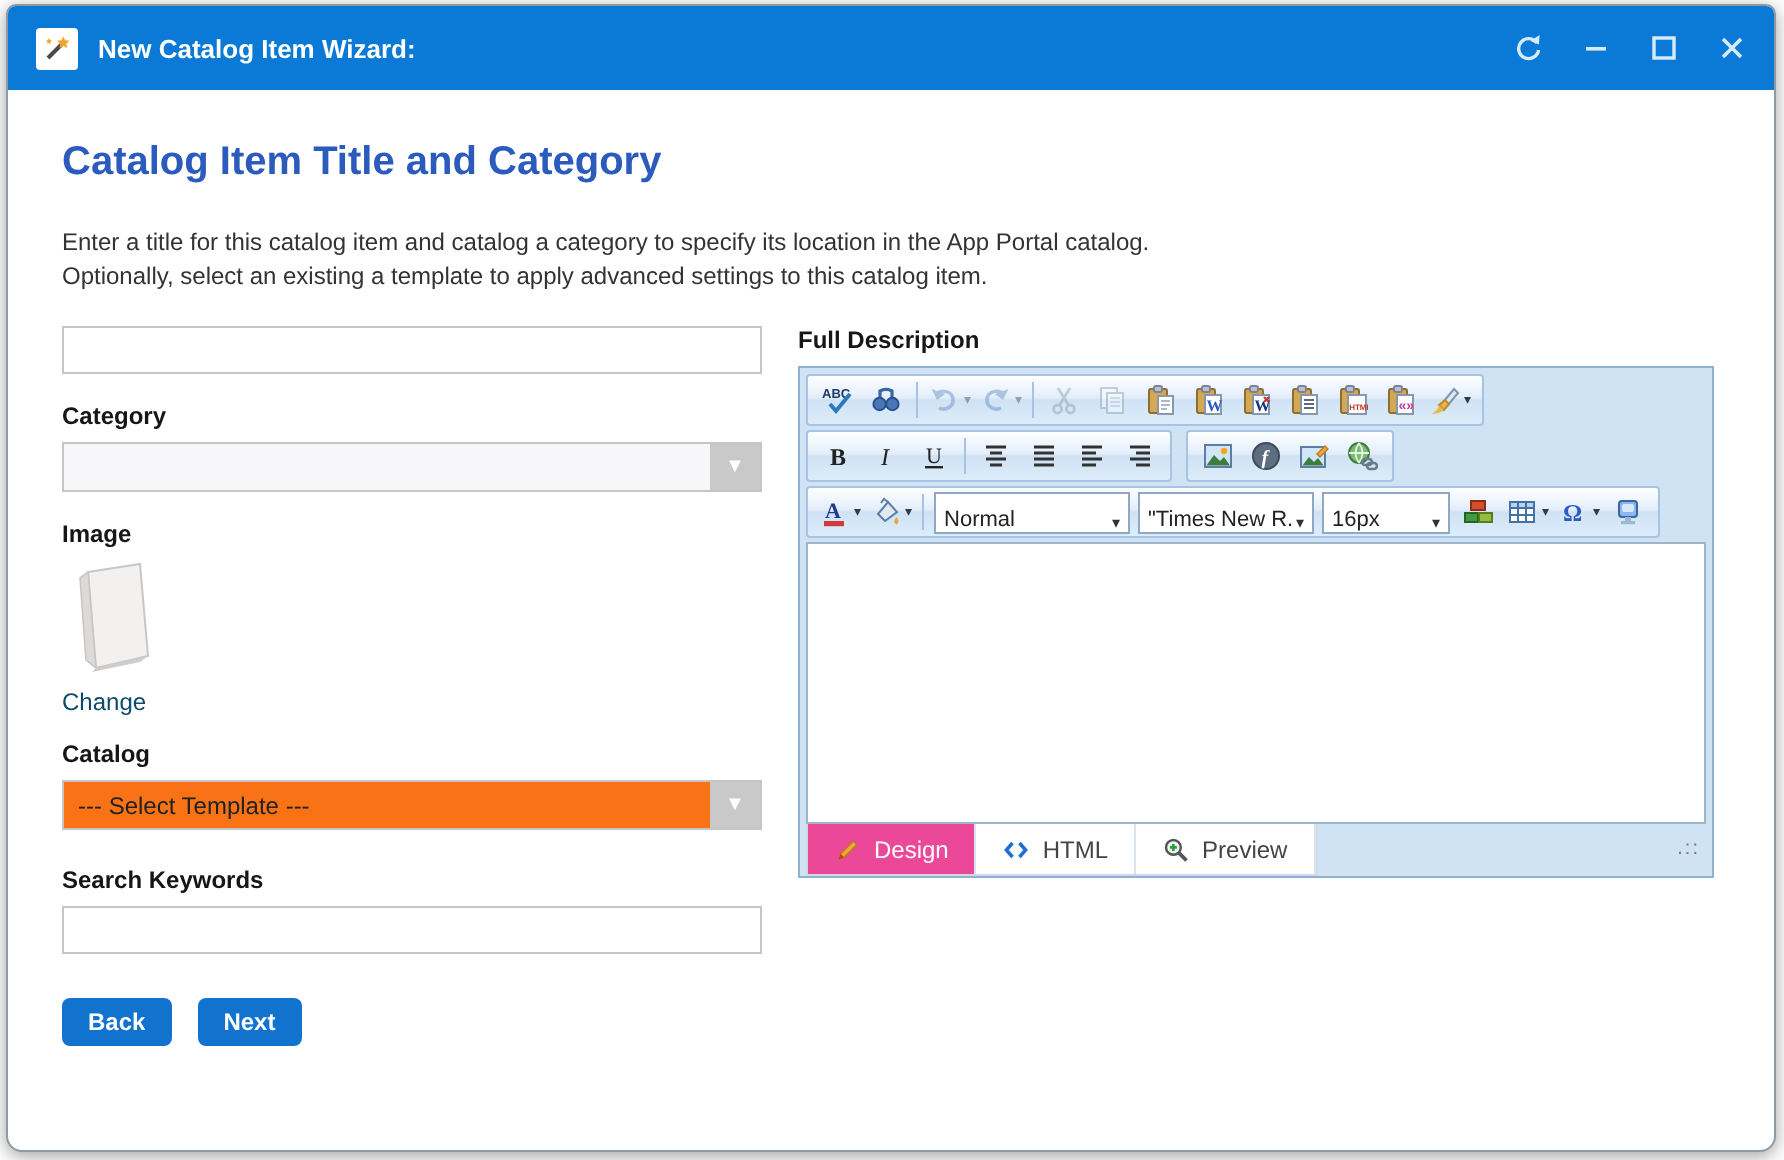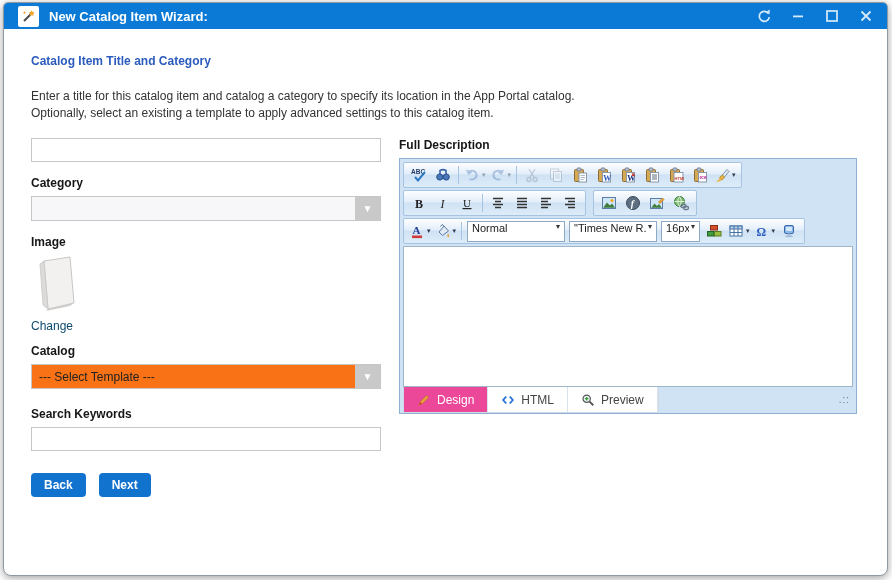--- a/index.html
+++ b/index.html
@@ -3,28 +3,28 @@
 <meta charset="utf-8">
 <style>
   * { box-sizing: border-box; margin: 0; padding: 0; }
   html,body { width:892px; height:580px; background:#fff; font-family:"Liberation Sans",sans-serif; }
   .window {
     position:absolute; left:3px; top:2px; width:885px; height:574px;
     background:#fff; border:1px solid #8f9aa3; border-radius:5px 5px 8px 8px;
     box-shadow:0 2px 9px rgba(0,0,0,.38); overflow:hidden;
   }
   
-  .titlebar { height:26px; background:#0b7ad6; display:flex; align-items:center; padding:0 14px; }
+  .titlebar { height:42px; background:#0b7ad6; display:flex; align-items:center; padding:0 14px; }
   .app-icon { width:21px; height:21px; background:#fff; border-radius:2px; display:flex; align-items:center; justify-content:center; margin-right:10px; flex:none; }
   .titlebar .title { color:#fff; font-weight:bold; font-size:13px; flex:1; }
   .win-controls { display:flex; align-items:center; gap:19px; }
   .win-btn { width:15px; height:15px; display:flex; align-items:center; justify-content:center; cursor:pointer; }
   
   .content { padding:13px 30px 0 27px; }
-  h1 { color:#2b5bbd; font-size:12px; font-weight:bold; margin:12px 0 20px; }
+  h1 { color:#2b5bbd; font-size:20px; font-weight:bold; margin:12px 0 20px; }
   .desc { font-size:12px; color:#333; line-height:17px; margin-bottom:16px; }
   .cols { display:flex; gap:18px; }
   .left { width:350px; flex:none; }
   .right { flex:1; min-width:0; }
   .field-label { font-weight:bold; font-size:12px; color:#161616; display:block; margin-bottom:6px; }
   .field { margin-bottom:14px; }
   input.text { width:100%; height:24px; border:1px solid #c6c6c6; background:#fff; padding:0 5px; font:12px "Liberation Sans",sans-serif; }
   .dropdown { height:25px; border:1px solid #c6c6c6; background:#f97316; display:flex; cursor:pointer; }
   .dropdown .val { flex:1; font-size:12px; color:#222; padding:5px 7px; overflow:hidden; white-space:nowrap; }
   .dropdown .arrow-box { width:25px; flex:none; background:#c9c9c9; display:flex; align-items:center; justify-content:center; }
@@ -39,21 +39,21 @@
   .tb-row { display:flex; gap:7px; margin-bottom:2px; }
   .tb-group { display:inline-flex; align-items:center; height:26px; padding:1px 3px;
     background:linear-gradient(#fdfeff,#e3eefa 45%,#cfe2f4 50%,#ddecf9);
     border:1px solid #a6c4e2; border-radius:2px; }
   .tb-btn { height:22px; min-width:24px; display:inline-flex; align-items:center; justify-content:center; padding:0 1px; border:1px solid transparent; border-radius:2px; cursor:pointer; }
   .tb-btn.disabled { opacity:.42; cursor:default; }
   .tb-ic { width:16px; height:16px; display:inline-block; }
   .tb-ic svg { width:16px; height:16px; display:block; }
   .tb-dd { font-size:7px; color:#2e3c4e; margin-left:2px; }
   .tb-sep { width:1px; height:18px; background:#a6c4e2; margin:0 3px; }
-  .tb-select { height:21px; background:#fff; border:1px solid #8fa9c4; display:inline-flex; align-items:flex-start; margin:0 2px; cursor:pointer; }
+  .tb-select { height:21px; background:#fff; border:1px solid #8fa9c4; display:inline-flex; align-items:flex-end; margin:0 2px; cursor:pointer; }
   .tb-select .val { font-size:11px; color:#222; padding:0 4px; flex:1; overflow:hidden; white-space:nowrap; }
   .tb-select .arr { font-size:8px; color:#333; padding:0 4px 0 2px; }
   .editor-canvas { background:#fff; border:1px solid #9fb6ca; height:141px; margin-top:1px; cursor:text; }
   .tab-bar { height:26px; display:flex; align-items:stretch; position:relative; }
   .tabs-strip { display:flex; background:#fff; border:1px solid #cfdae6; border-top:none; }
   .tab { display:flex; align-items:center; gap:6px; padding:0 13px; font-size:12px; color:#444; background:#fff; border-right:1px solid #d9e3ee; cursor:pointer; }
   .tab.active { background:#ec4899; color:#fff; }
   .tab .t-ic { width:14px; height:14px; }
   .tab .t-ic svg { width:14px; height:14px; display:block; }
   .grip { position:absolute; right:3px; top:7px; font-size:10px; color:#6b7a8c; letter-spacing:1px; cursor:nwse-resize; }
@@ -406,21 +406,21 @@
                 </span>
                 <span class="tb-sep"></span>
                 <span class="tb-select" style="width: 98px;">
                   <span class="val">Normal</span>
                   <span class="arr">▾</span>
                 </span>
                 <span class="tb-select" style="width: 88px;">
                   <span class="val">"Times New R...</span>
                   <span class="arr">▾</span>
                 </span>
-                <span class="tb-select" style="width: 39px;">
+                <span class="tb-select" style="width: 64px;">
                   <span class="val">16px</span>
                   <span class="arr">▾</span>
                 </span>
                 <span class="tb-btn">
                   <span class="tb-ic">
                     <svg viewBox="0 0 16 16" xmlns="http://www.w3.org/2000/svg">
                       <rect x="4.5" y="2.5" width="7" height="4.5" fill="#d2502c" stroke="#8a2e18"></rect>
                       <rect x="1.5" y="8.5" width="6.5" height="4.5" fill="#3f9c3f" stroke="#256325"></rect>
                       <rect x="8.5" y="8.5" width="6.5" height="4.5" fill="#96bd3e" stroke="#5a7a22"></rect>
                     </svg>

